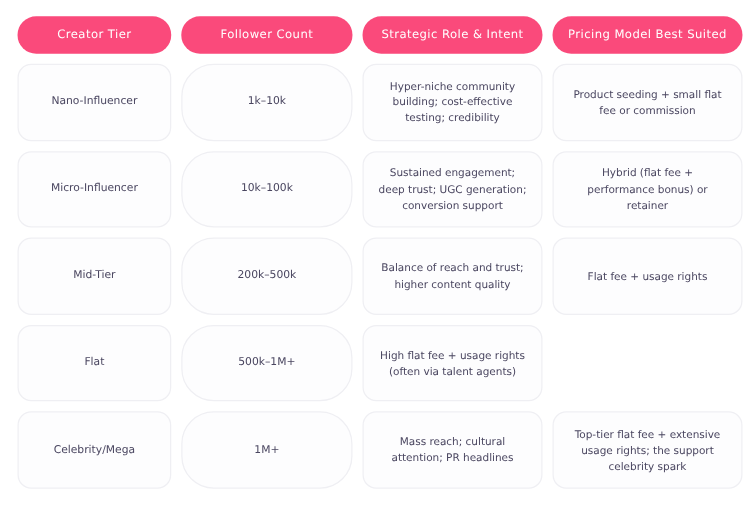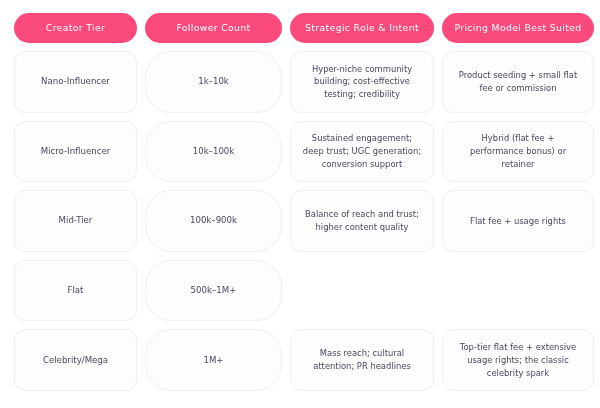--- a/index.html
+++ b/index.html
@@ -143,52 +143,56 @@
 performance bonus) or
 retainer</span>
       </div>
     </div>
 
     <div class="grid-row body-row">
       <div class="body-cell tier">
         <span class="cell-text">Mid-Tier</span>
       </div>
       <div class="body-cell count">
-        <span class="cell-text">100k–900k</span>
+        <span class="cell-text">200k–500k</span>
       </div>
       <div class="body-cell">
         <span class="cell-text">Balance of reach and trust;
 higher content quality</span>
       </div>
       <div class="body-cell">
         <span class="cell-text">Flat fee + usage rights</span>
       </div>
     </div>
 
     <div class="grid-row body-row">
       <div class="body-cell tier">
         <span class="cell-text">Flat</span>
       </div>
       <div class="body-cell count">
         <span class="cell-text">500k–1M+</span>
       </div>
+      <div class="body-cell">
+        <span class="cell-text">High flat fee + usage rights
+(often via talent agents)</span>
+      </div>
     </div>
 
     <div class="grid-row body-row">
       <div class="body-cell tier">
         <span class="cell-text">Celebrity/Mega</span>
       </div>
       <div class="body-cell count">
         <span class="cell-text">1M+</span>
       </div>
       <div class="body-cell">
         <span class="cell-text">Mass reach; cultural
 attention; PR headlines</span>
       </div>
       <div class="body-cell">
         <span class="cell-text">Top-tier flat fee + extensive
-usage rights; the classic
+usage rights; the support
 celebrity spark</span>
       </div>
     </div>
 
   </div>
 </div>
 
 </body></html>

